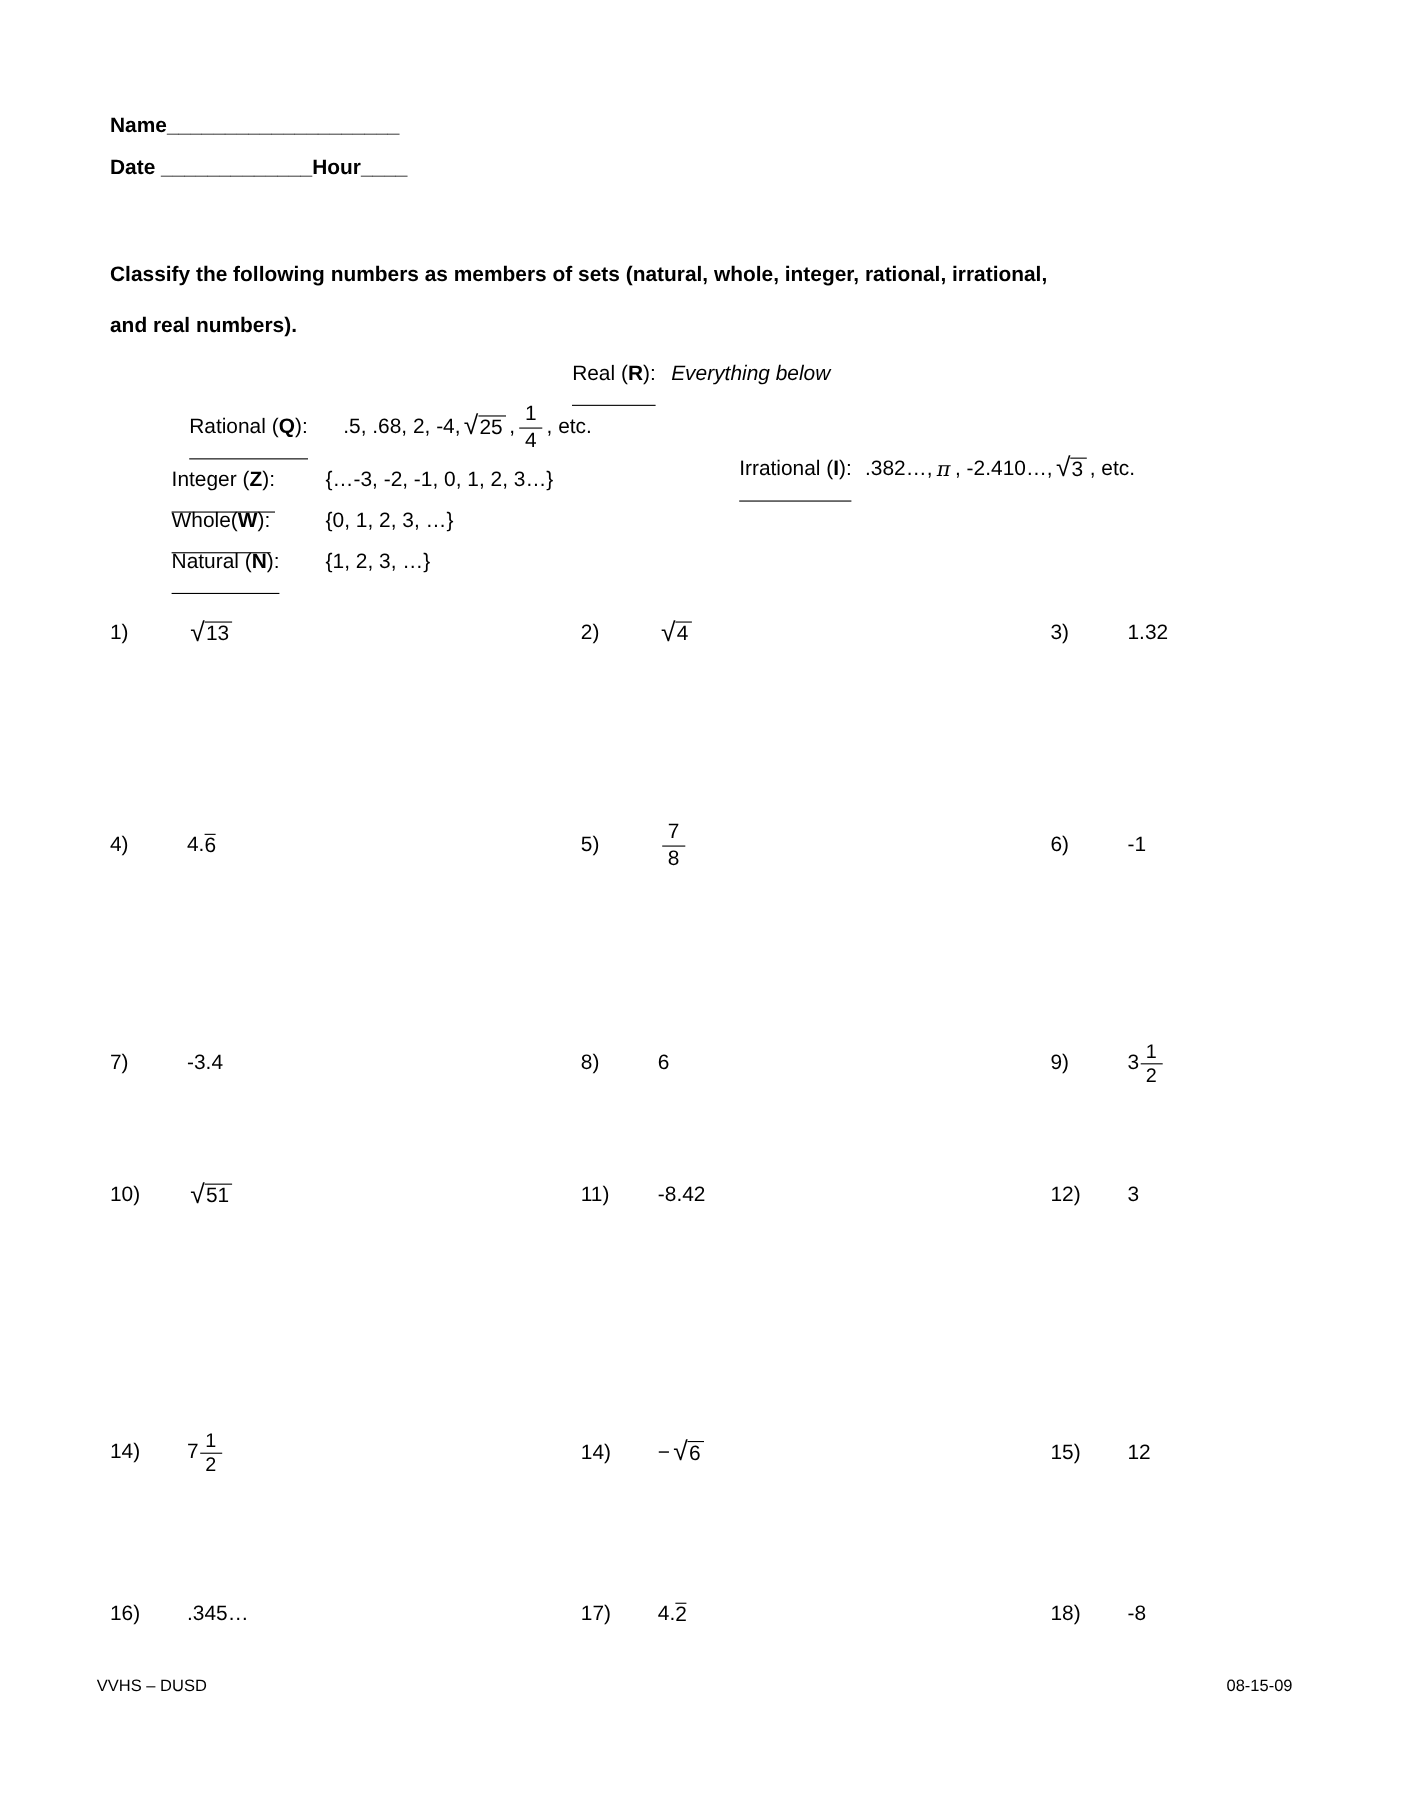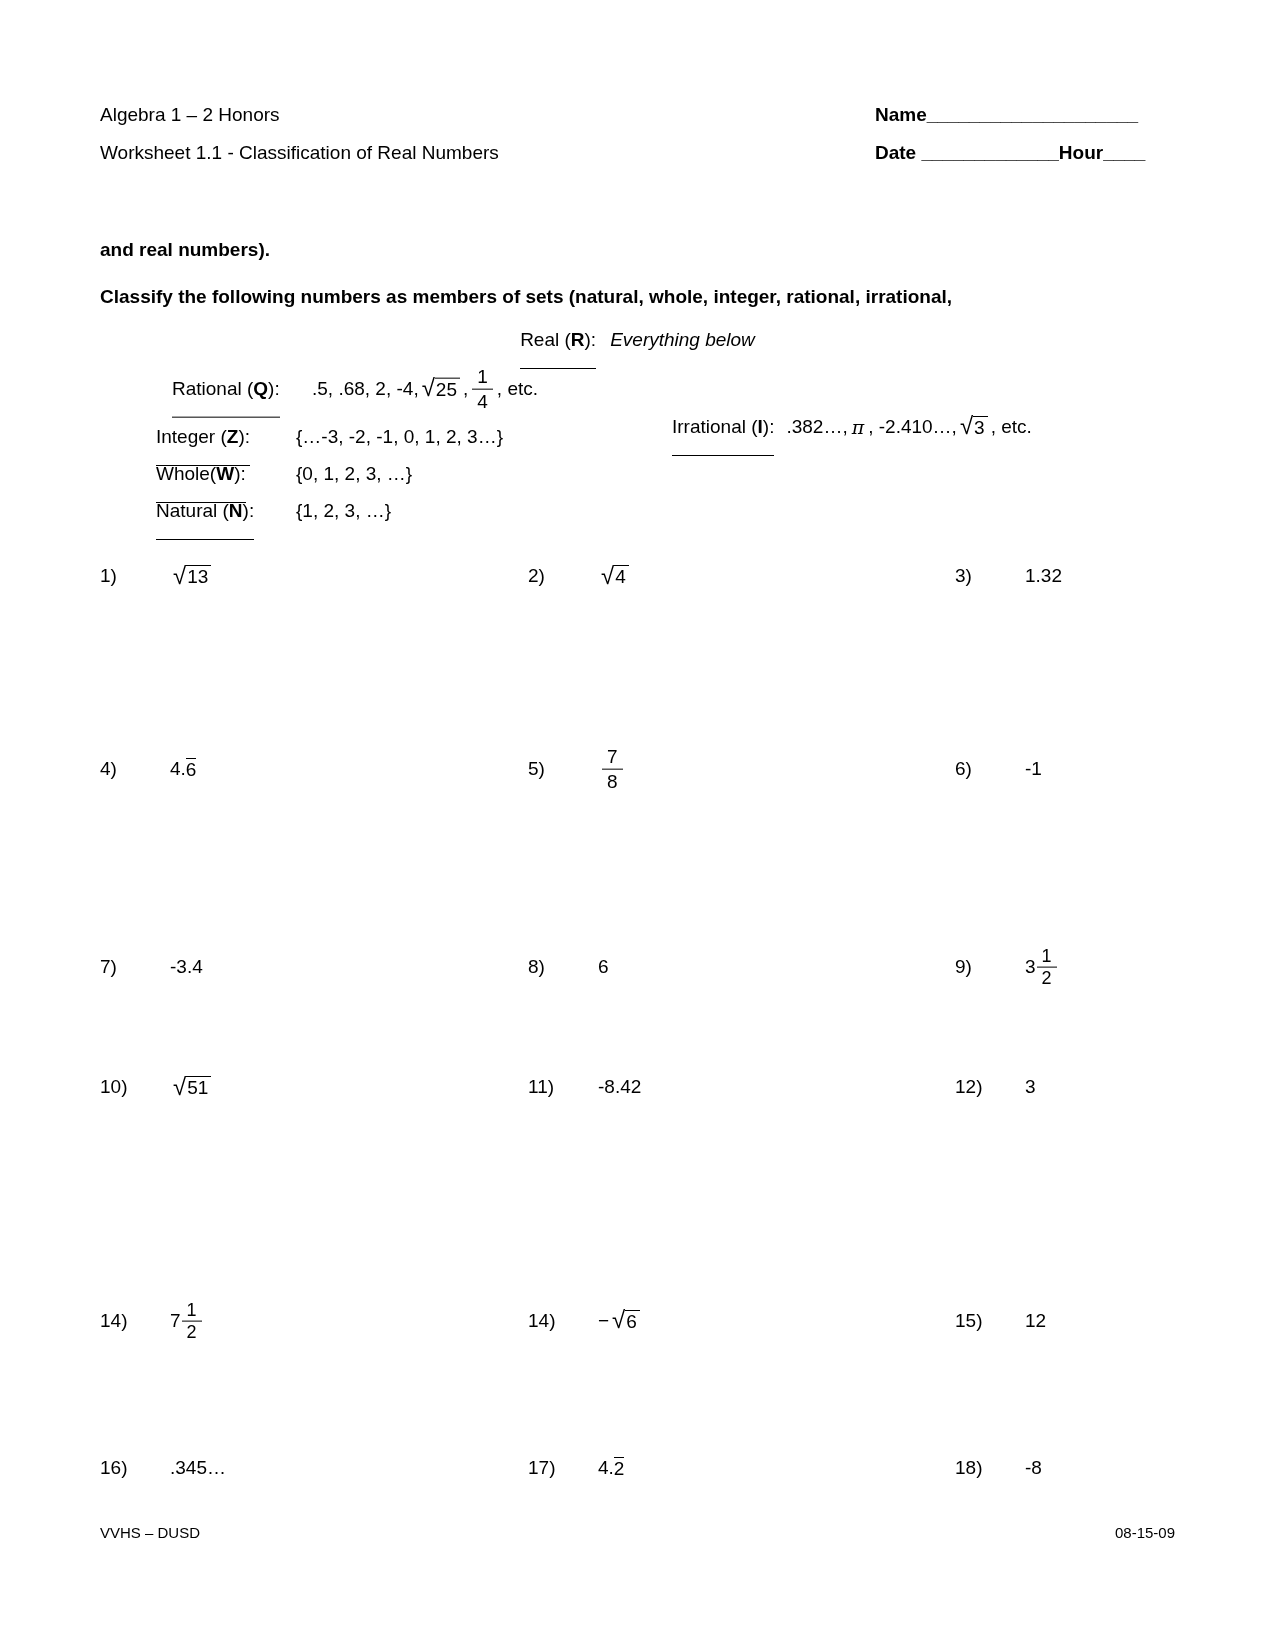--- a/index.html
+++ b/index.html
@@ -53,43 +53,39 @@
   .plabel { width: 70px; flex: none; }
   .pval { display: inline-flex; align-items: center; }
   .r1 { top: 550px; height: 52px; }
   .r2 { top: 734px; height: 70px; }
   .r3 { top: 932px; height: 70px; }
   .r4 { top: 1061px; height: 52px; }
   .r5 { top: 1286px; height: 70px; }
   .r6 { top: 1442px; height: 52px; }
 
   
-  .footer { position: absolute; top: 1524px; left: 100px; right: 100px;
+  .footer { position: absolute; top: 1524px; left: 88px; right: 100px;
             display: flex; justify-content: space-between; font-size: 15px; }
   b { font-weight: bold; }
 </style>
 </head>
 <body>
 
 <div class="page">
 
   <div class="hdr">
-    <div class="hdr-left">
-      <div>Algebra 1 – 2 Honors</div>
-      <div>Worksheet 1.1 - Classification of Real Numbers</div>
-    </div>
     <div class="hdr-right">
       <div><span>Name</span><span>____________________</span></div>
       <div><span>Date </span><span>_____________</span><span>Hour</span><span>____</span></div>
     </div>
   </div>
 
   <div class="instr">
+    <div>Classify the following numbers as members of sets (natural, whole, integer, rational, irrational,</div>
     <div>and real numbers).</div>
-    <div>Classify the following numbers as members of sets (natural, whole, integer, rational, irrational,</div>
   </div>
 
   <div class="sets">
 
     <div class="real-line">
       <span class="uline"><span>Real (</span><b>R</b><span>):</span></span><span class="desc">Everything below</span>
     </div>
 
     <div class="rat-line">
       <div class="rat-left">

